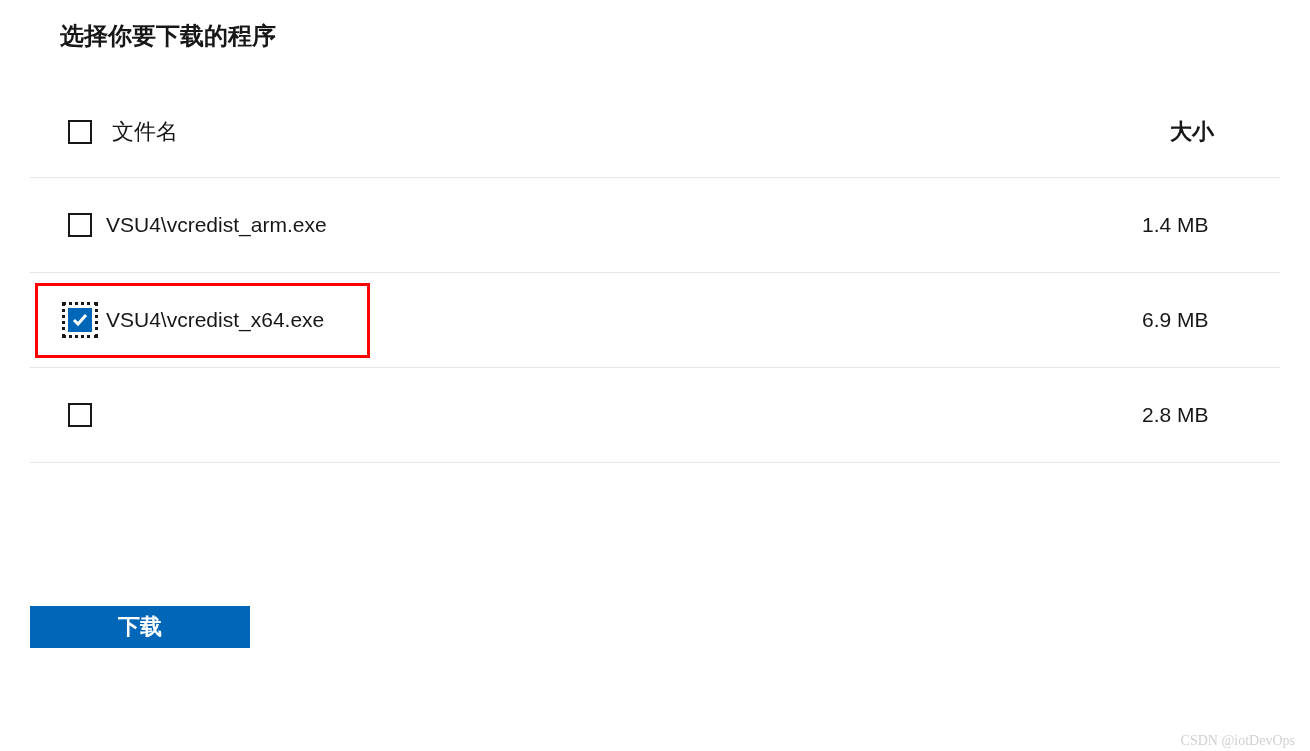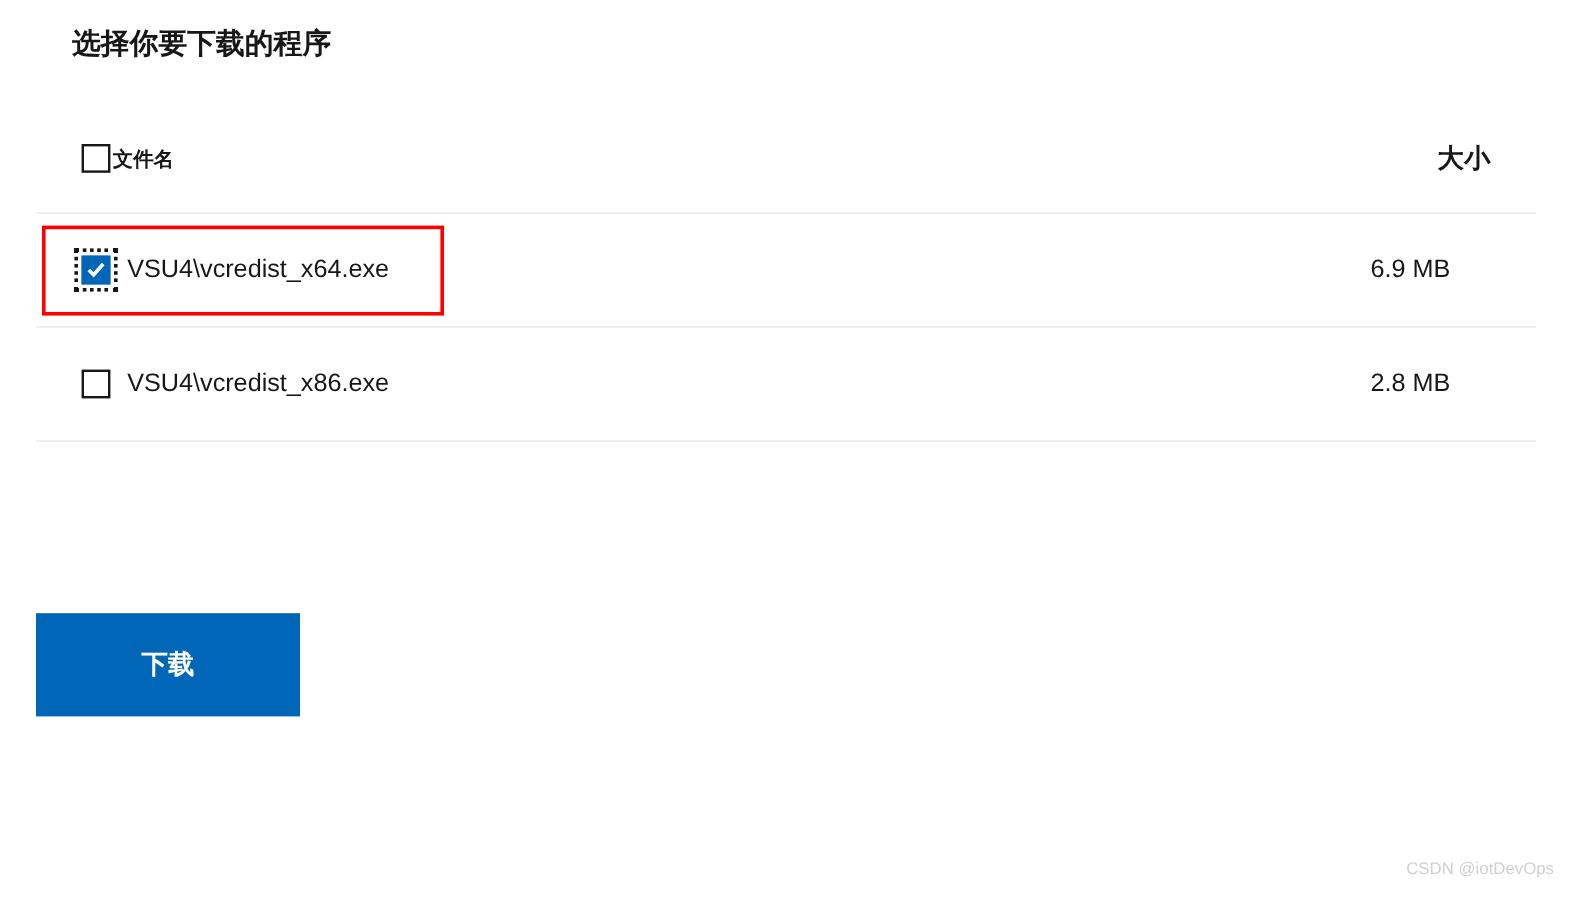--- a/index.html
+++ b/index.html
@@ -31,26 +31,26 @@
     }
     .header-checkbox-cell {
       display: flex;
       align-items: center;
       flex: 1;
     }
     .header-size-cell {
       font-size: 22px;
       font-weight: 700;
       width: 100px;
-      text-align: right;
+      text-align: center;
     }
     .col-filename {
-      font-size: 17px;
-      font-weight: 700;
-      margin-left: 2px;
+      font-size: 22px;
+      font-weight: 400;
+      margin-left: 20px;
     }
     .checkbox {
       width: 24px;
       height: 24px;
       border: 2px solid #171717;
       background: #fff;
       display: inline-flex;
       align-items: center;
       justify-content: center;
       cursor: pointer;
@@ -115,76 +115,84 @@
       align-items: center;
       margin-top: 143px;
       gap: 32px;
     }
     .download-btn {
       background: #0067b8;
       color: #fff;
       border: none;
       font-size: 22px;
       font-weight: 700;
-      padding: 28px 0;
+      padding: 6px 0;
       width: 220px;
       cursor: pointer;
       text-align: center;
       font-family: inherit;
     }
     .total-size {
       font-size: 22px;
       font-weight: 700;
     }
     .watermark {
       position: fixed;
       right: 15px;
-      bottom: 20px;
+      bottom: 2px;
       font-size: 14px;
       color: #d0d0d0;
-      font-family: Liberation Sans, sans-serif;
+      font-family: Liberation Serif, serif;
     }
   </style>
 </head>
 <body>
 
 <h1 class="page-title">选择你要下载的程序</h1>
 
 <div class="table-container">
 
   <div class="table-header">
     <div class="header-checkbox-cell">
       <span class="checkbox">
         
       </span>
       <span class="col-filename">文件名</span>
     </div>
     <div class="header-size-cell">大小</div>
   </div>
 
+  <div class="table-row">
+    <div class="row-checkbox-cell">
+      <span class="checkbox">
+        
+      </span>
+      <span class="row-filename">VSU4\vcredist_arm.exe</span>
+    </div>
+    <div class="row-size">1.4 MB</div>
+  </div>
 
   <div class="table-row highlight">
     <div class="highlight-box"></div>
     <div class="row-checkbox-cell">
       <span class="checkbox checked focus-ring">
         <svg viewBox="0 0 16 16">
             <polyline points="2,8 6,12 14,3"></polyline>
           </svg>
       </span>
       <span class="row-filename">VSU4\vcredist_x64.exe</span>
     </div>
     <div class="row-size">6.9 MB</div>
   </div>
 
   <div class="table-row">
     <div class="row-checkbox-cell">
       <span class="checkbox">
         
       </span>
-      <span class="row-filename">VSU4\vcredist_x86.exe</span>
     </div>
     <div class="row-size">2.8 MB</div>
   </div>
 
 </div>
 
 <div class="footer">
   <button class="download-btn">下载</button>
 </div>
 

